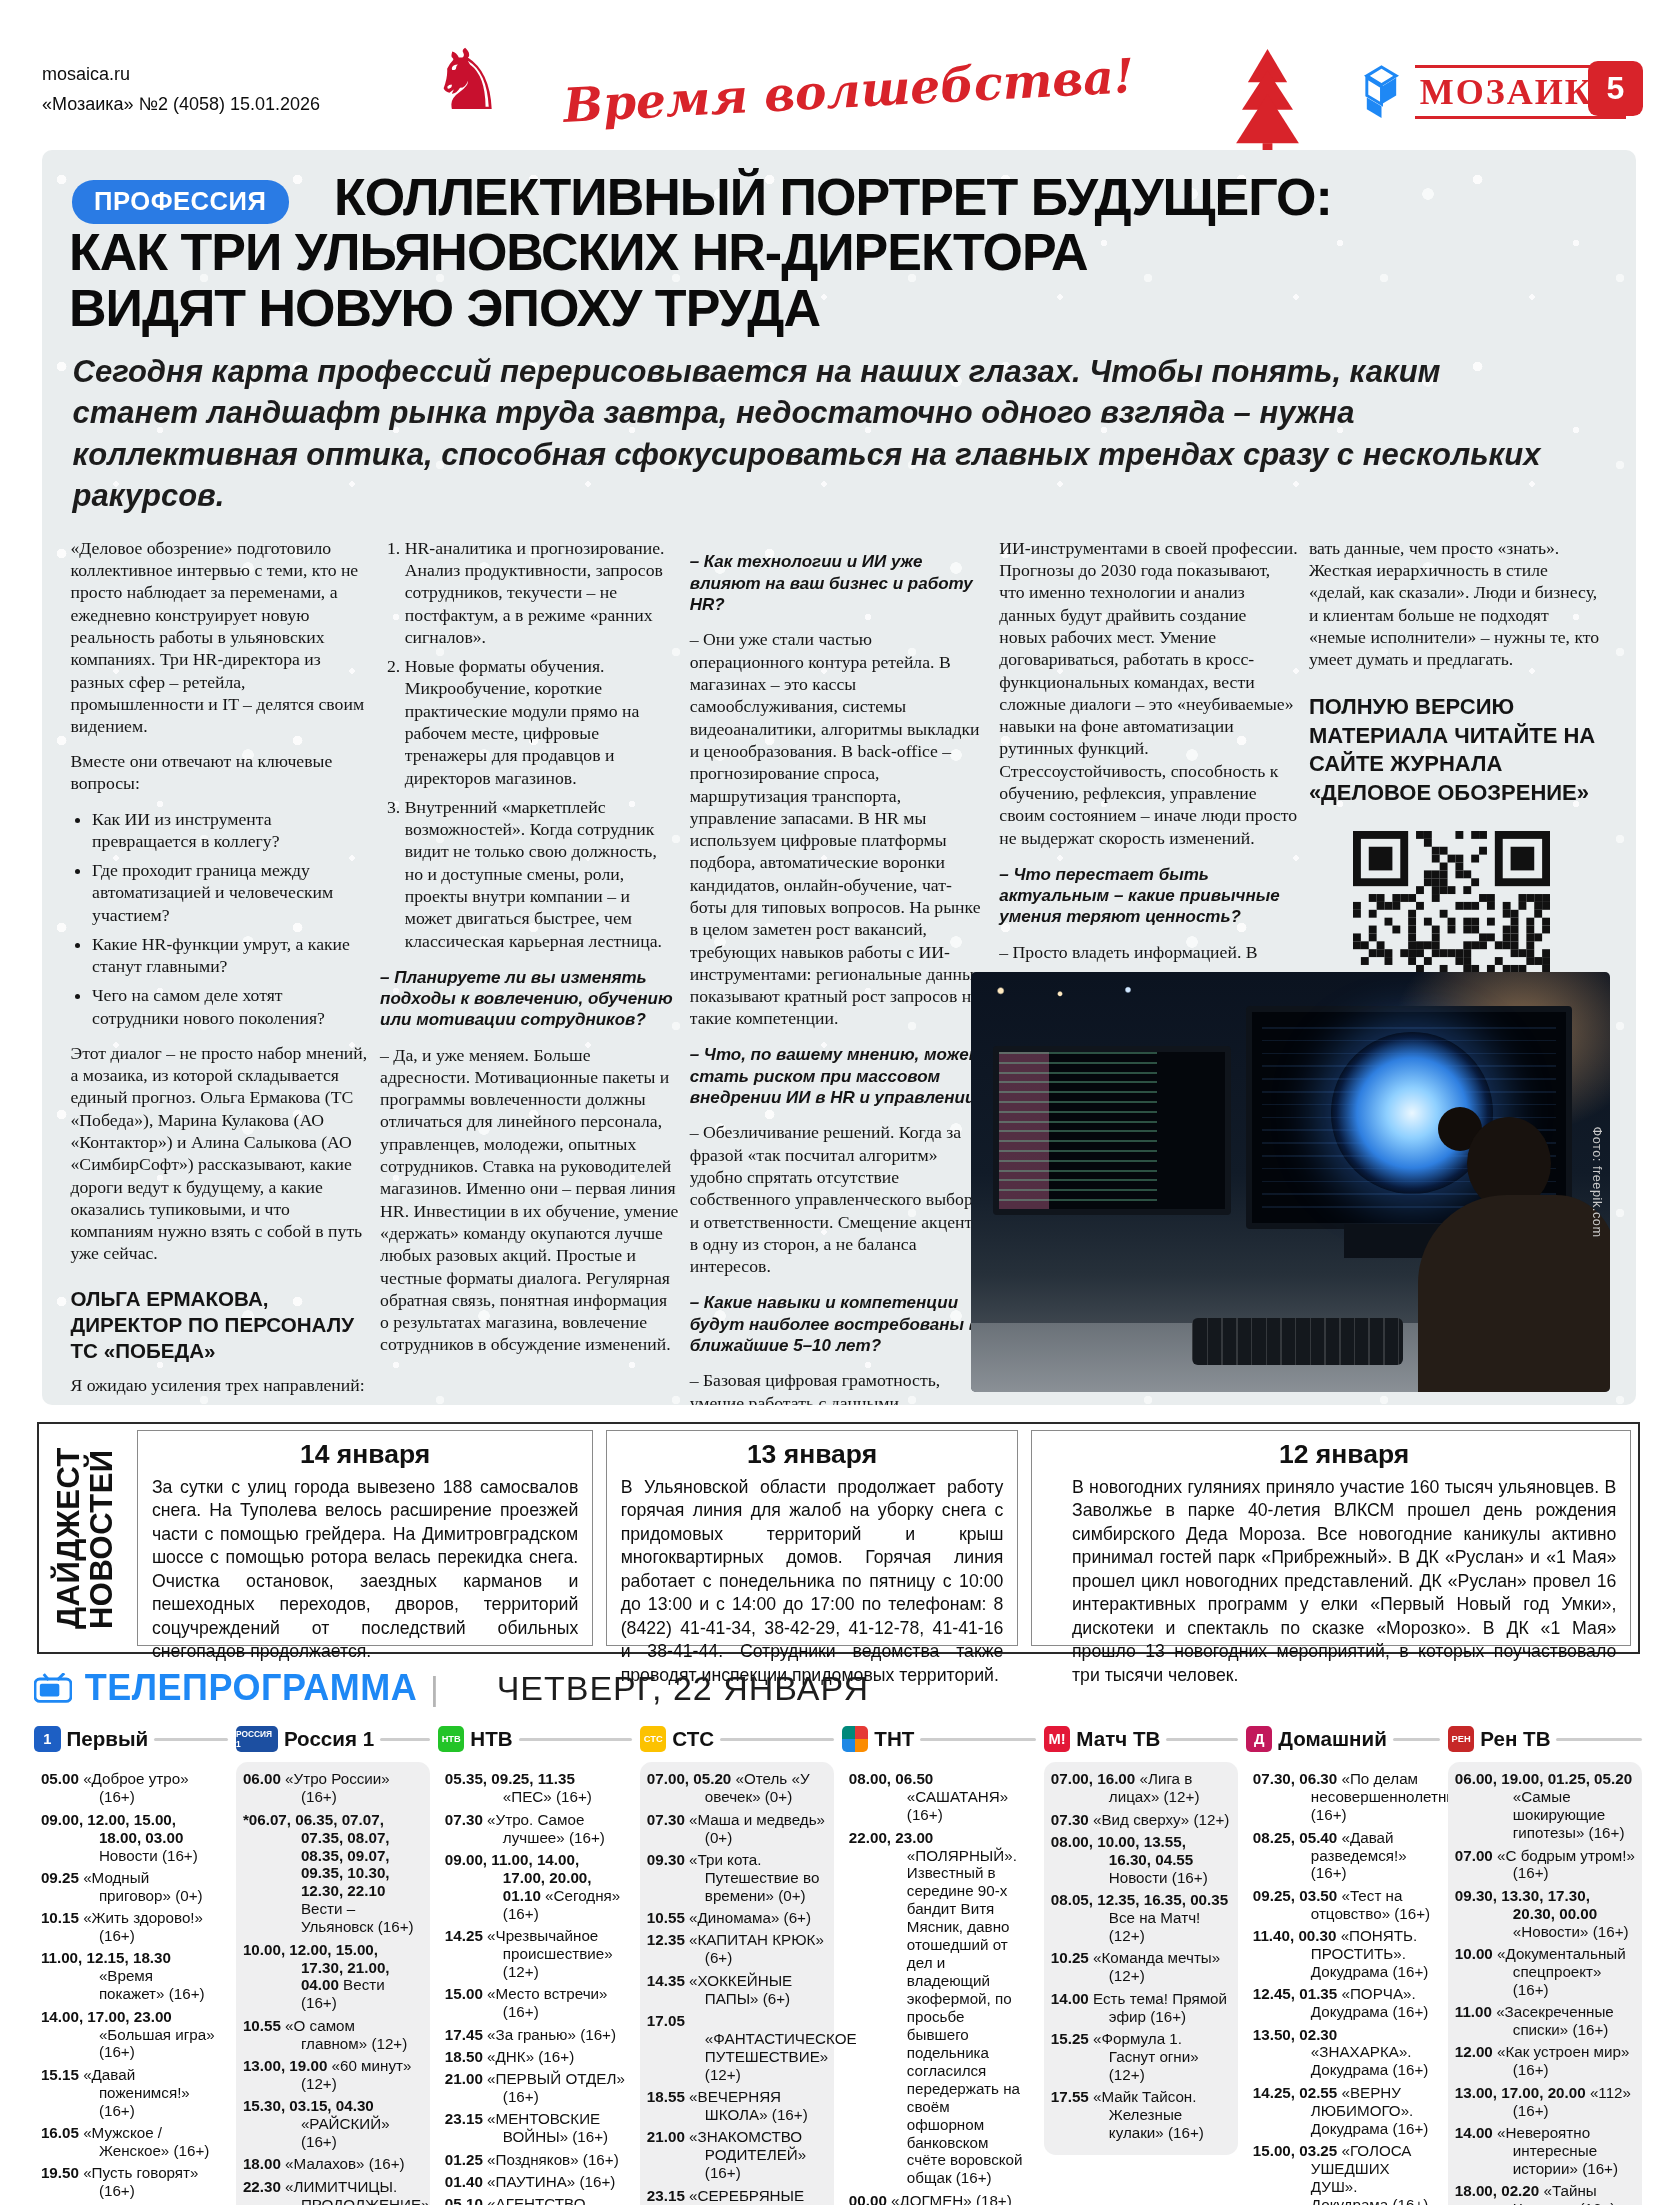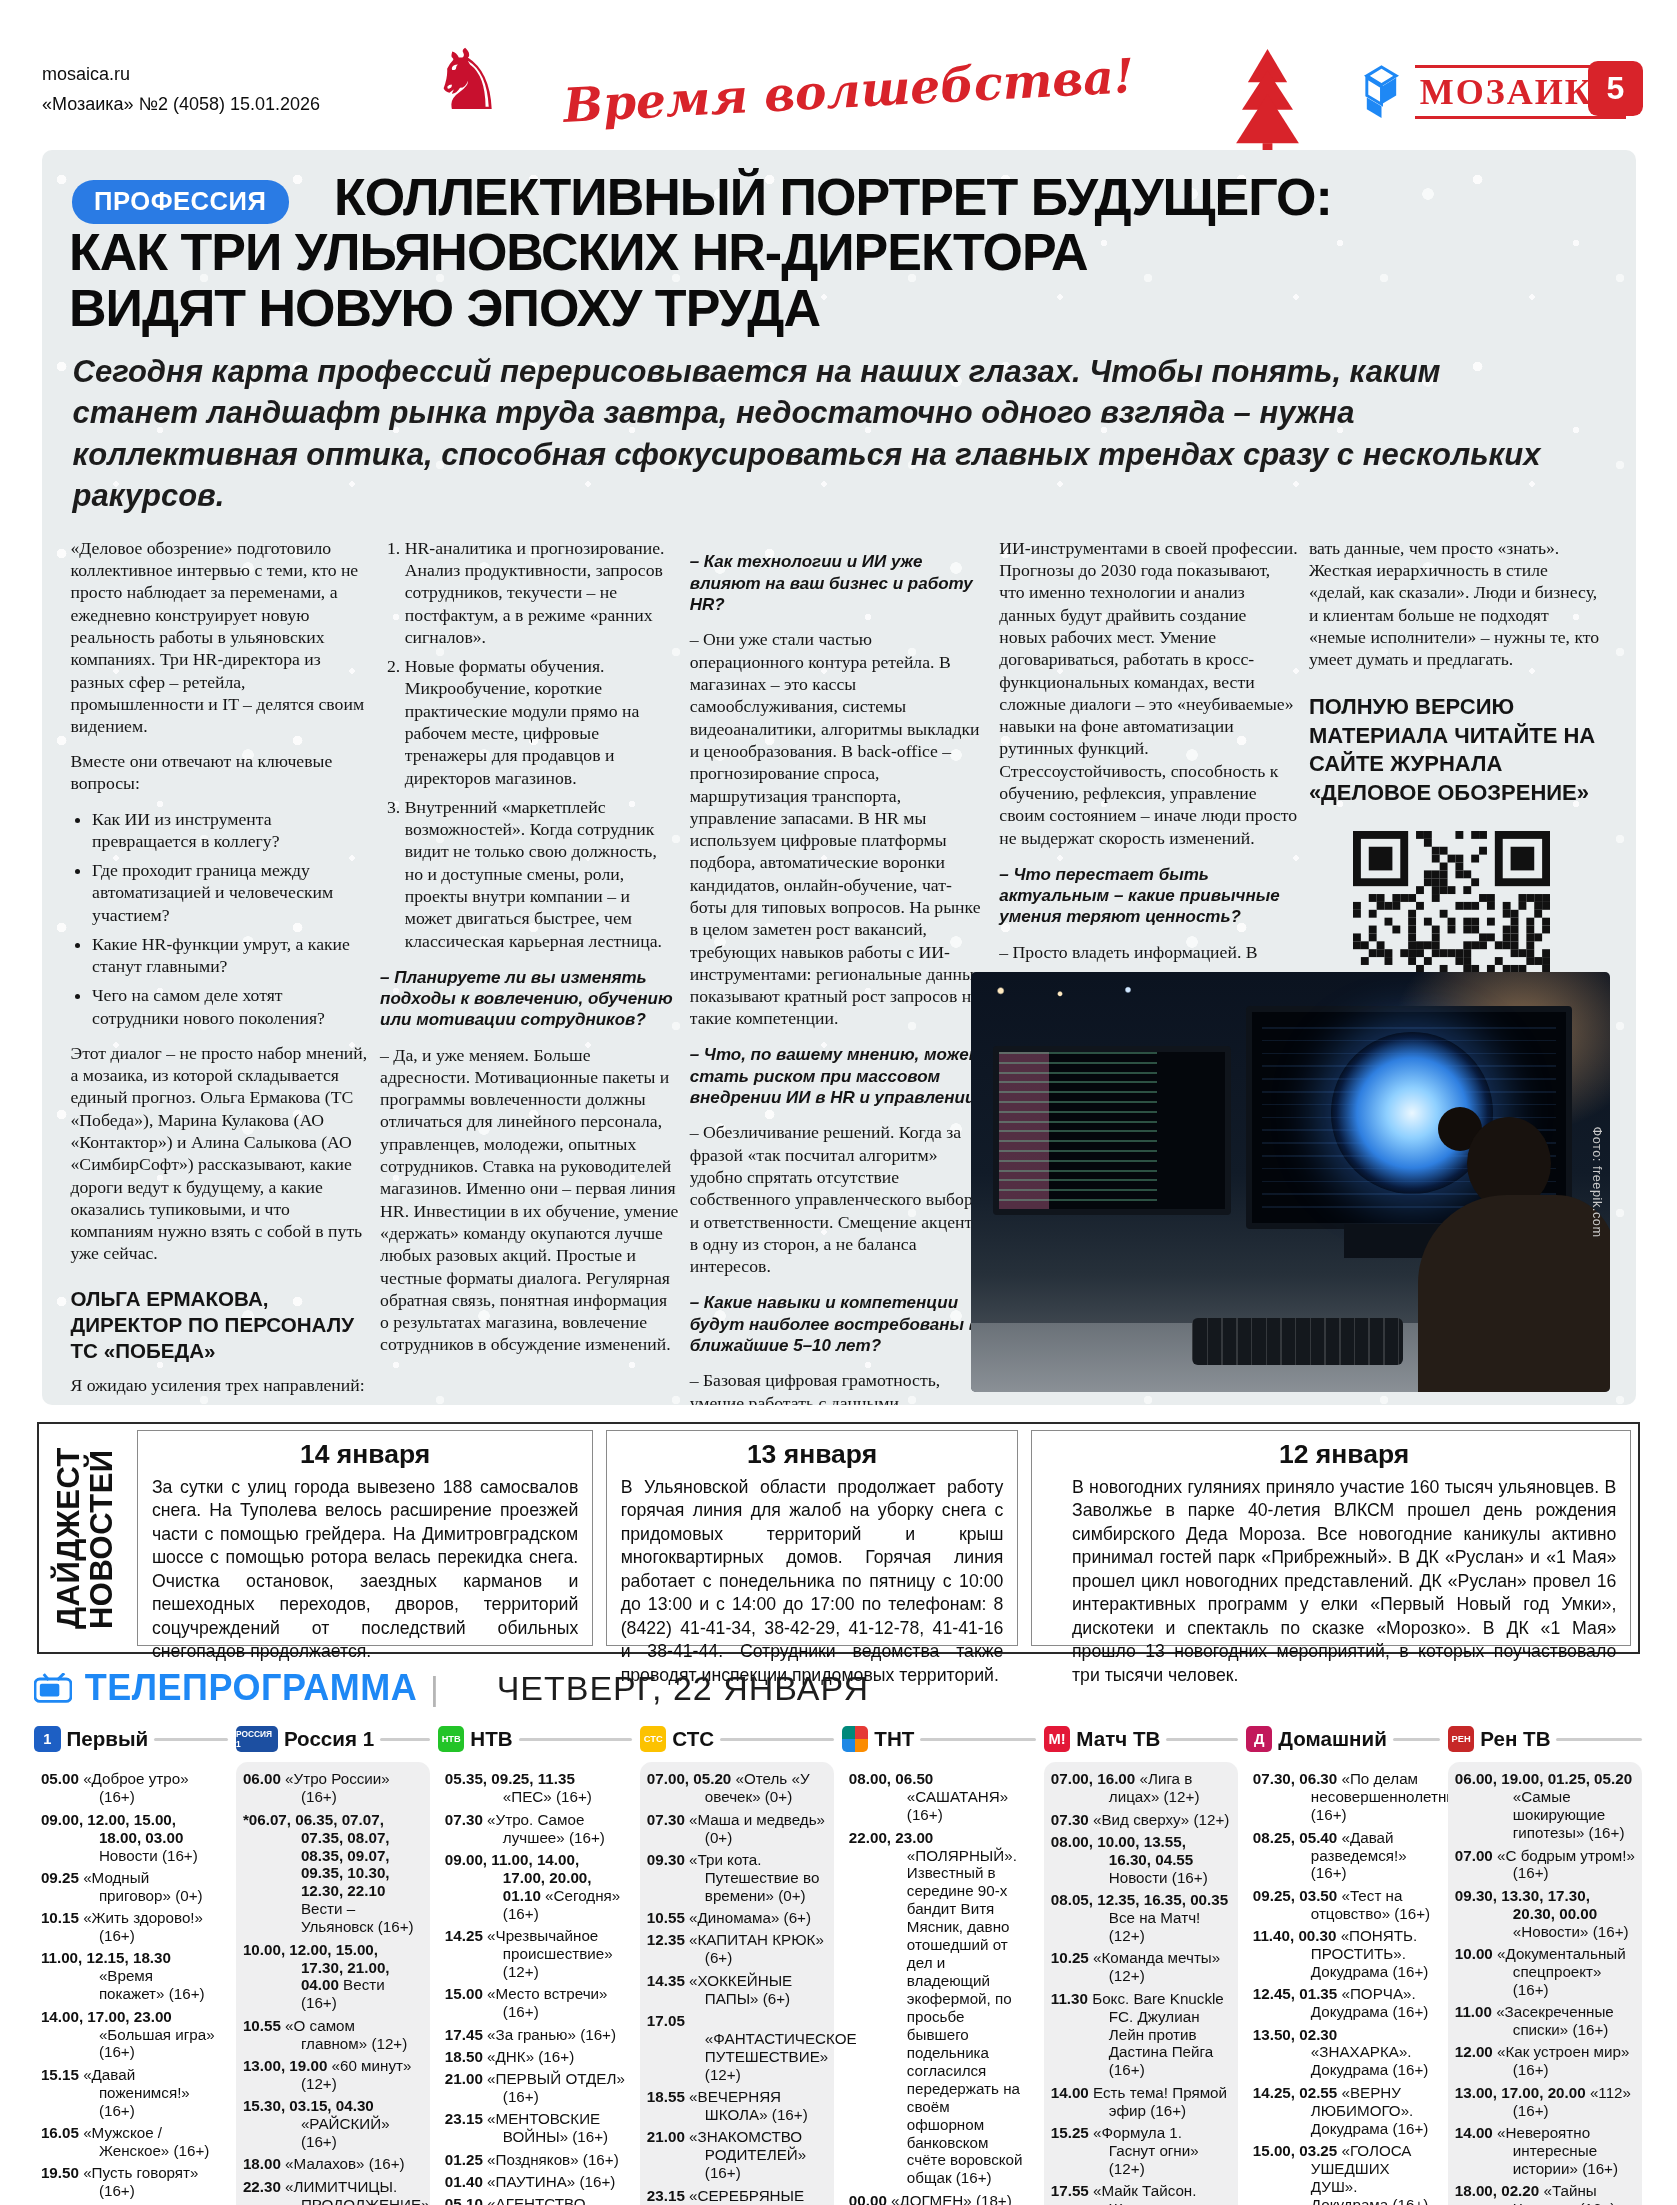--- a/index.html
+++ b/index.html
@@ -552,21 +552,20 @@
           <div class="ch-ico" style="background: rgb(227, 24, 55); font-size: 14.7px;">М!</div>
           <div class="ch-name">Матч ТВ</div>
           <div class="ch-line"></div>
         </div>
         <div class="ch-items alt">
           <p class="item"><span class="t">07.00, 16.00 </span><span>«Лига в лицах» (12+)</span></p>
           <p class="item"><span class="t">07.30 </span><span>«Вид сверху» (12+)</span></p>
           <p class="item"><span class="t">08.00, 10.00, 13.55, 16.30, 04.55 </span><span>Новости (16+)</span></p>
           <p class="item"><span class="t">08.05, 12.35, 16.35, 00.35 </span><span>Все на Матч! (12+)</span></p>
           <p class="item"><span class="t">10.25 </span><span>«Команда мечты» (12+)</span></p>
-          <p class="item"><span class="t">11.30 </span><span>Бокс. Bare Knuckle FC. Джулиан Лейн против Дастина Пейга (16+)</span></p>
           <p class="item"><span class="t">14.00 </span><span>Есть тема! Прямой эфир (16+)</span></p>
           <p class="item"><span class="t">15.25 </span><span>«Формула 1. Гаснут огни» (12+)</span></p>
           <p class="item"><span class="t">17.55 </span><span>«Майк Тайсон. Железные кулаки» (16+)</span></p>
         </div>
       </div>
       <div class="ch">
         <div class="ch-head">
           <div class="ch-ico" style="background: rgb(194, 24, 91); font-size: 14.7px;">Д</div>
           <div class="ch-name">Домашний</div>
           <div class="ch-line"></div>

